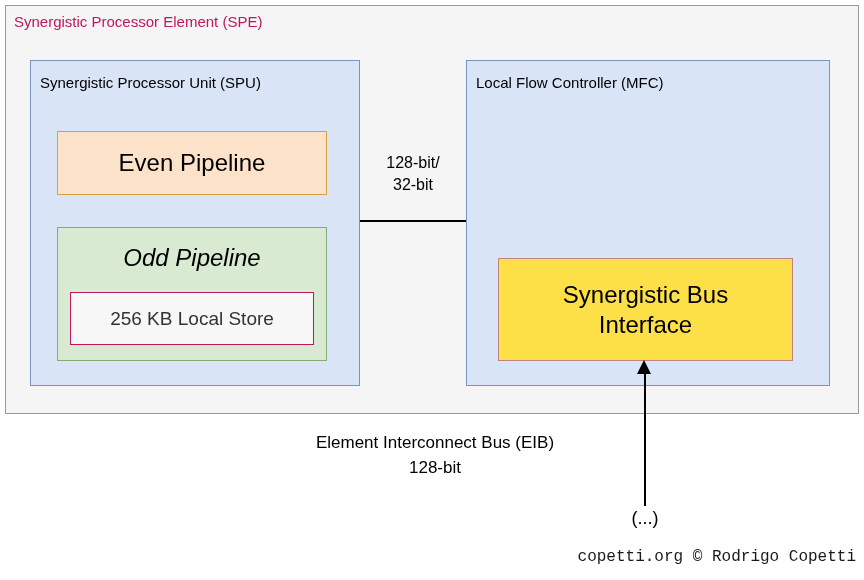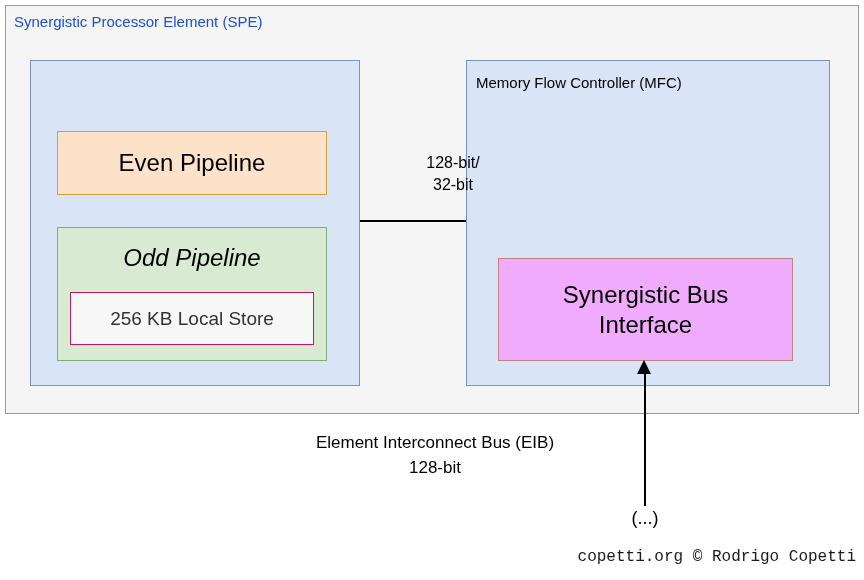--- a/index.html
+++ b/index.html
@@ -37,21 +37,21 @@
     top: 5px;
     width: 854px;
     height: 409px;
     background: #f5f5f5;
     border: 1px solid #999999;
   }
   .spe-title {
     left: 14px;
     top: 13px;
     font-size: 15px;
-    color: #1d4ed8;
+    color: #be185d;
   }
 
   
   .spu-box {
     left: 30px;
     top: 60px;
     width: 330px;
     height: 326px;
     background: #dae4f7;
     border: 1px solid #7694c4;
@@ -114,21 +114,21 @@
     height: 64px;
     background: #fceec8;
     border: 1px solid #cdb253;
   }
   
   .sbi-box {
     left: 498px;
     top: 258px;
     width: 295px;
     height: 103px;
-    background: #f0abfc;
+    background: #fde047;
     border: 1px solid #c18282;
   }
 
   
   .ctext {
     position: absolute;
     inset: 0;
     display: flex;
     align-items: center;
     justify-content: center;
@@ -152,21 +152,20 @@
   .conn-label {
     position: absolute;
     left: 360px;
     top: 152px;
     width: 106px;
     text-align: center;
     font-size: 16px;
     color: #000000;
     line-height: 1.35;
     white-space: pre-line;
-    margin-left: 40px;
   }
 
   .eib-arrow-line {
     position: absolute;
     left: 644px;
     top: 372px;
     width: 0;
     height: 134px;
     border-left: 2px solid #000000;
   }
@@ -217,23 +216,24 @@
 </style>
 </head>
 <body>
 
 <div id="canvas">
 
   <div class="box spe-box"></div>
   <div class="box-label spe-title">Synergistic Processor Element (SPE)</div>
 
   <div class="box spu-box"></div>
+  <div class="box-label spu-title">Synergistic Processor Unit (SPU)</div>
 
   <div class="box mfc-box"></div>
-  <div class="box-label mfc-title">Memory Flow Controller (MFC)</div>
+  <div class="box-label mfc-title">Local Flow Controller (MFC)</div>
 
   <div class="box even-box">
     <div class="ctext big">Even Pipeline</div>
   </div>
 
   <div class="box odd-box">
     <div class="ctext big" style="bottom:auto;height:60px;font-style:italic;">Odd Pipeline</div>
   </div>
 
   <div class="box ls-box">

